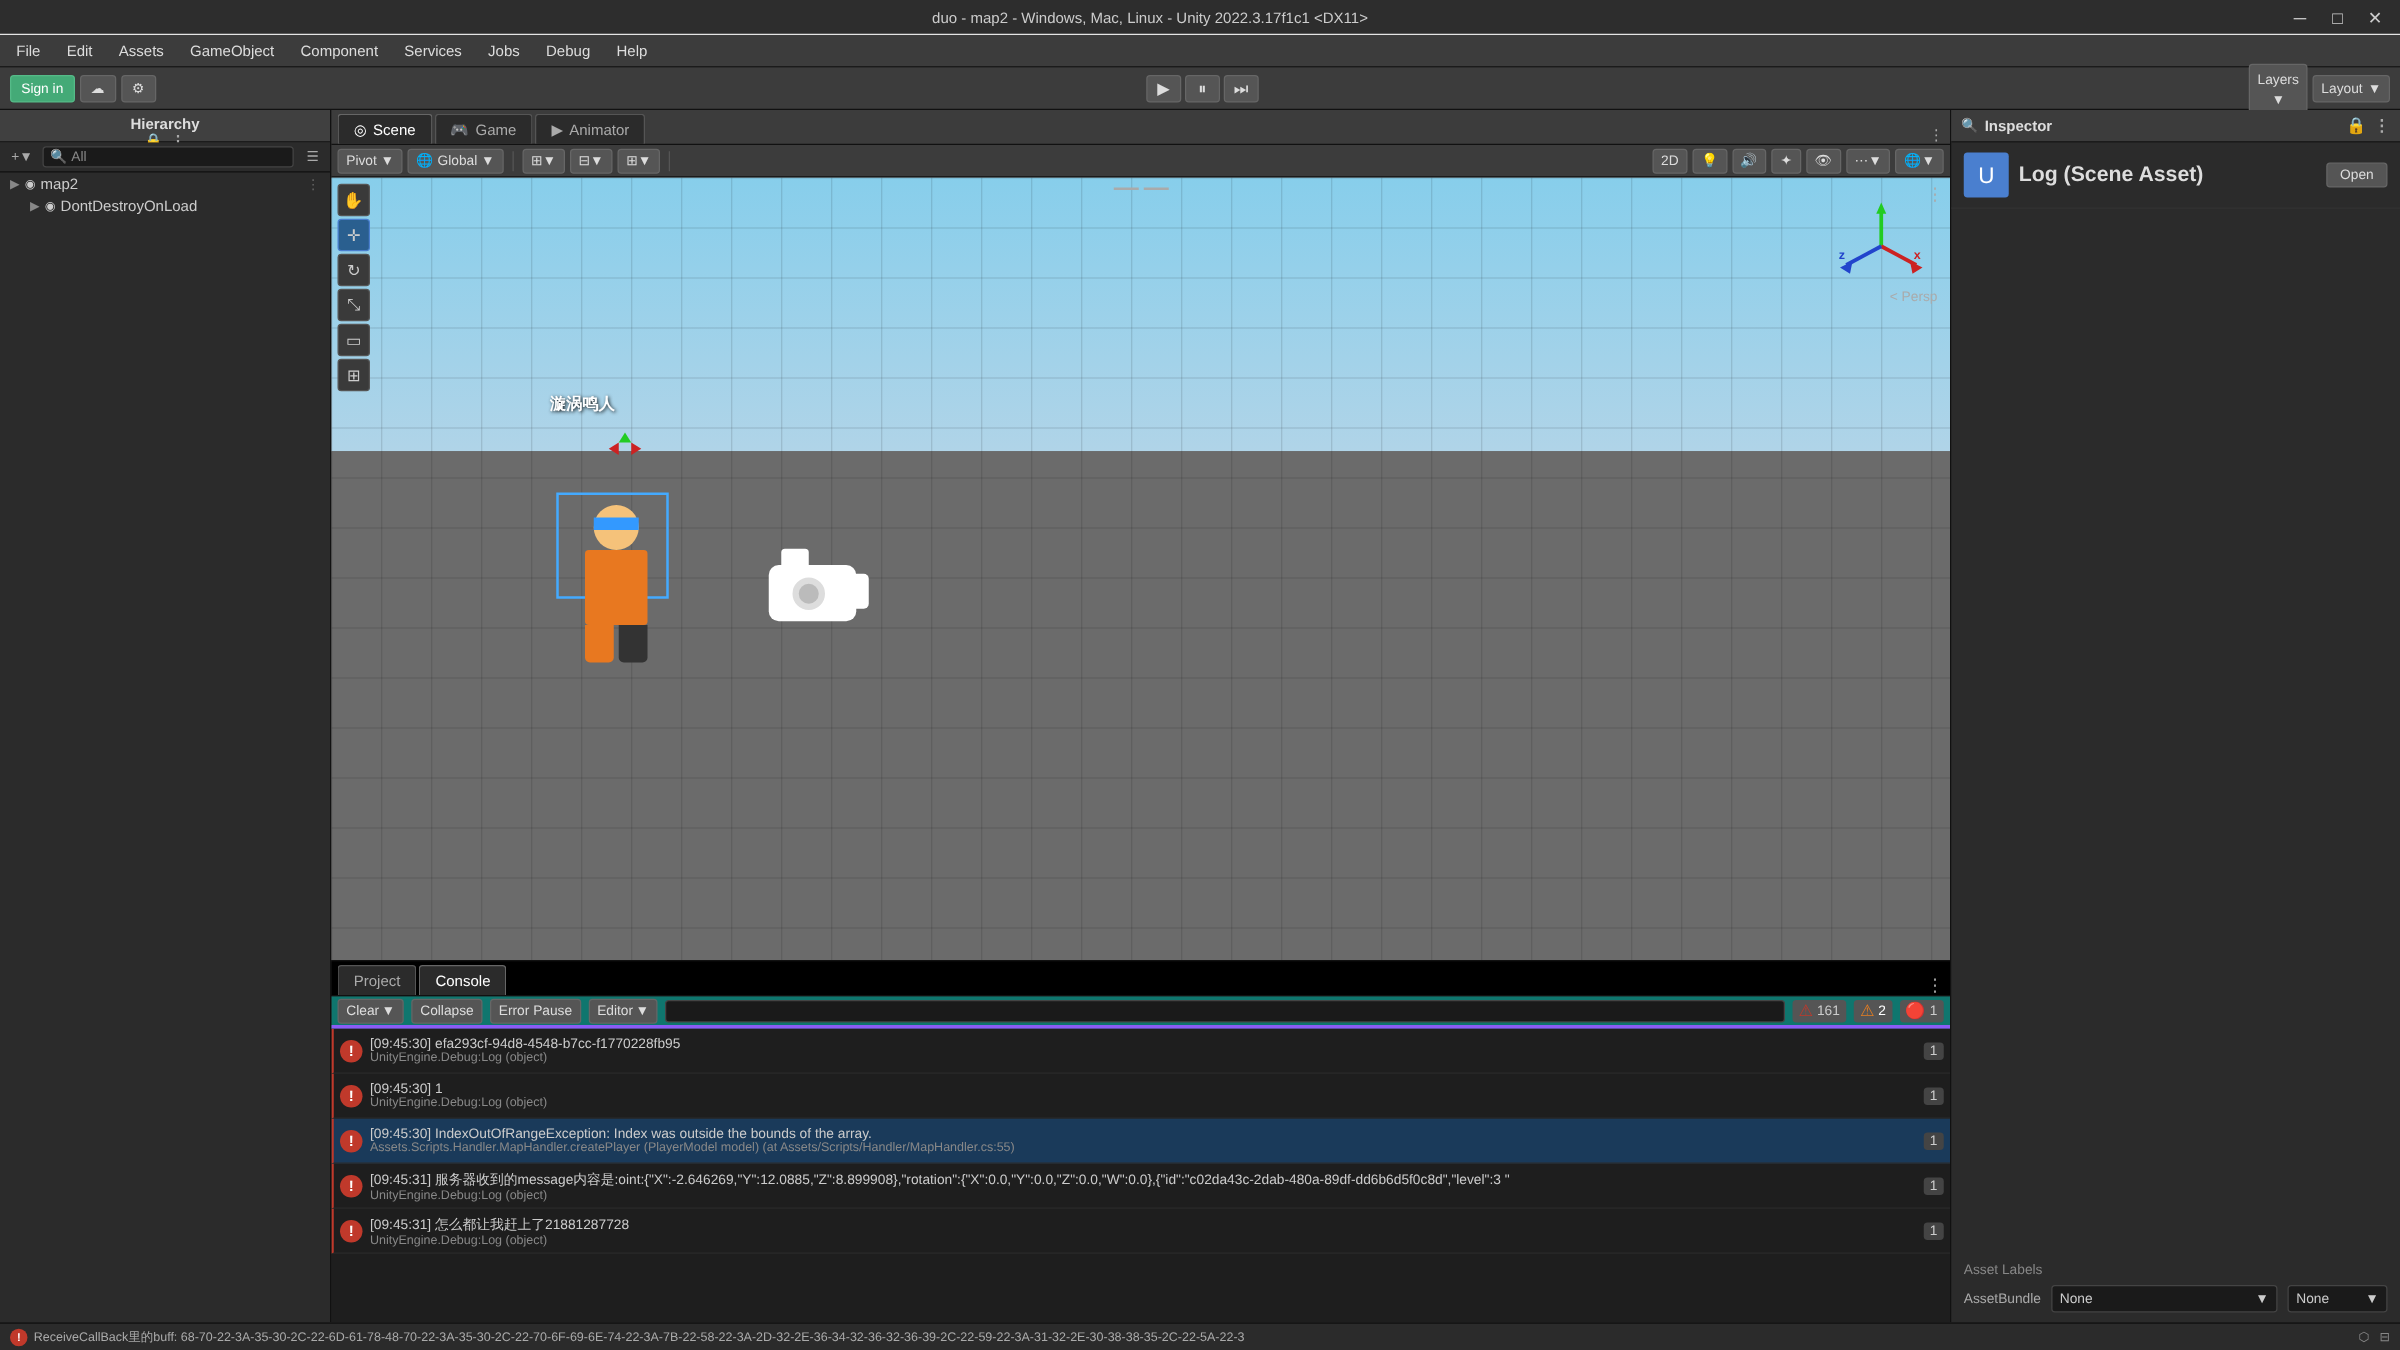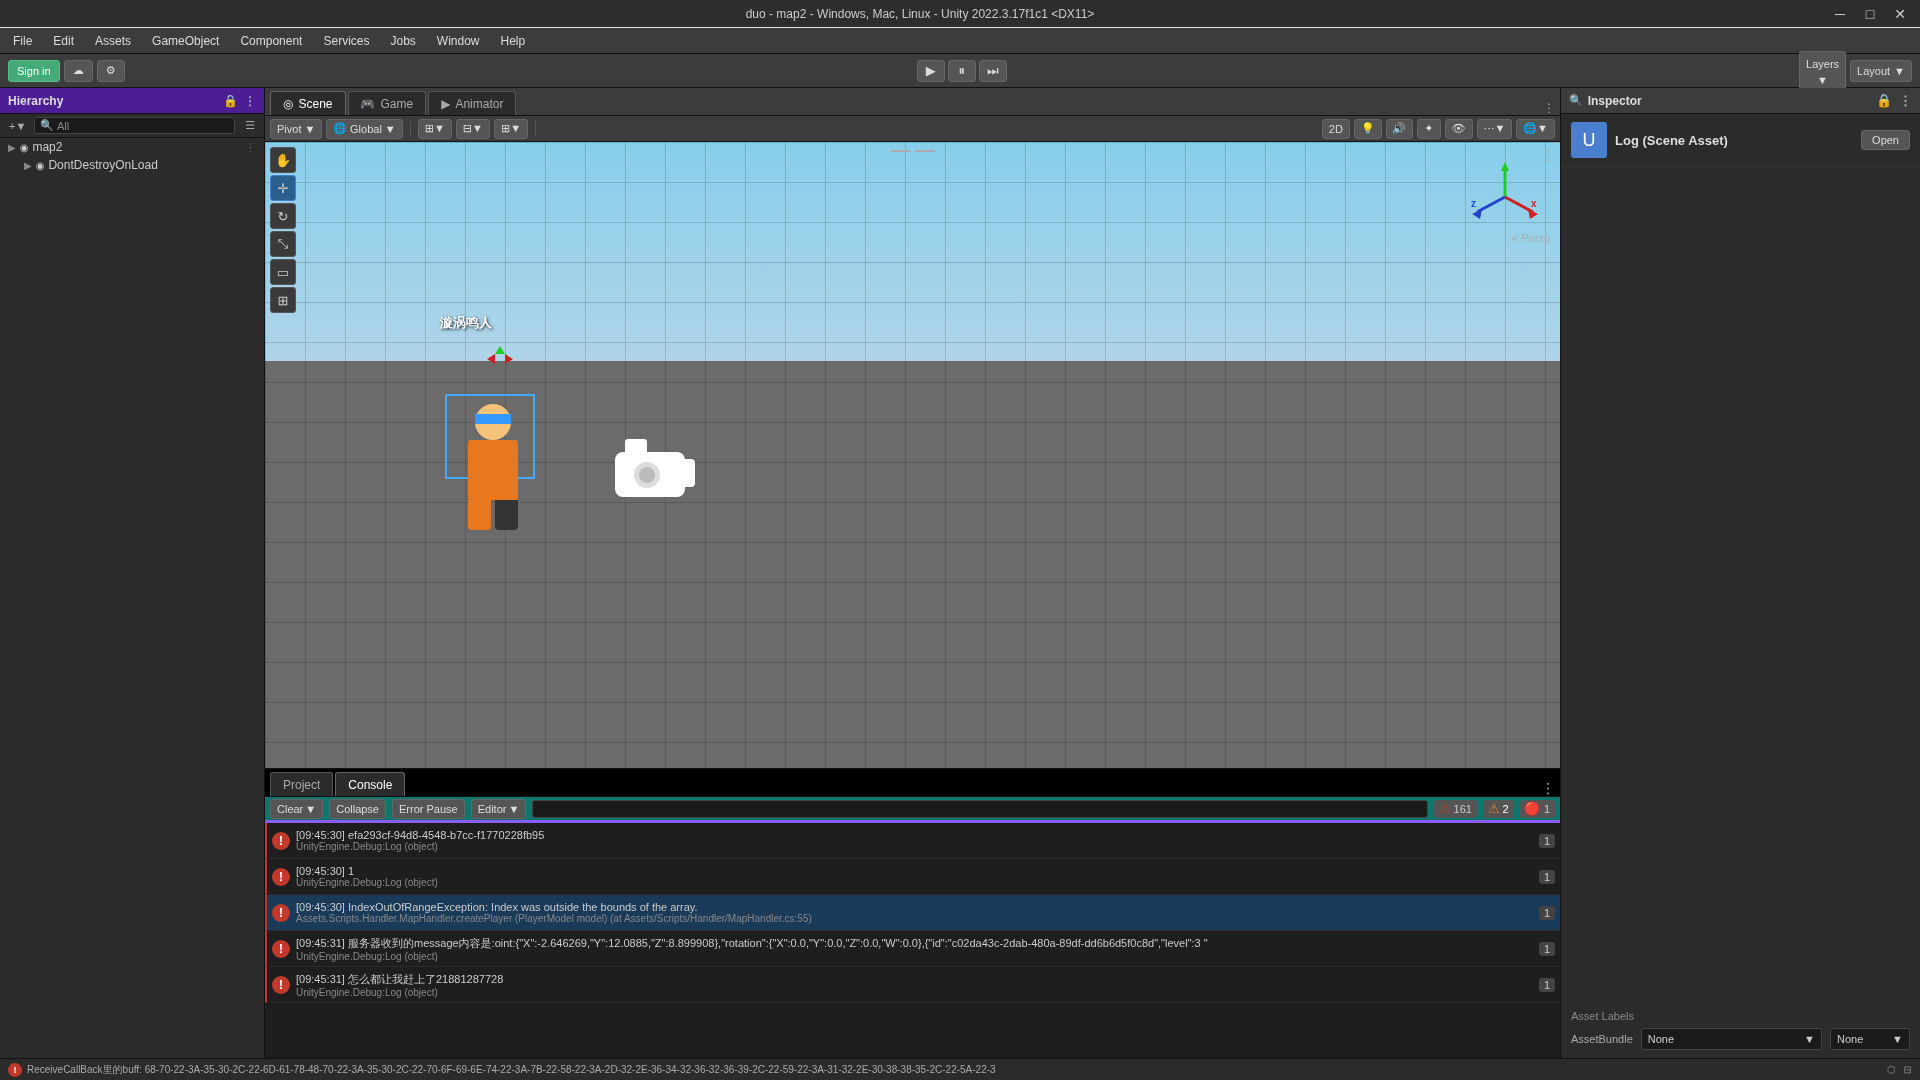--- a/index.html
+++ b/index.html
@@ -153,30 +153,31 @@
     
     #hierarchy {
       width: 265px;
       background: #2b2b2b;
       border-right: 1px solid #111;
       display: flex;
       flex-direction: column;
       flex-shrink: 0;
     }
     .panel-header {
-      background: #4c1d95;
+      background: #404040;
       padding: 4px 8px;
       font-size: 12px;
       font-weight: bold;
       color: #ddd;
       display: flex;
       align-items: center;
       justify-content: space-between;
       border-bottom: 1px solid #111;
       height: 26px;
+      flex-direction: column;
     }
     .panel-header-left {
       display: flex;
       align-items: center;
       gap: 5px;
     }
     .hierarchy-toolbar {
       display: flex;
       align-items: center;
       gap: 4px;
@@ -576,21 +577,21 @@
       background: #4a7fcf;
       border-radius: 3px;
       display: flex;
       align-items: center;
       justify-content: center;
       font-size: 18px;
       color: white;
       flex-shrink: 0;
     }
     .asset-info { flex: 1; }
-    .asset-name { font-size: 13px; color: #ddd; font-weight: bold; }
+    .asset-name { font-size: 17px; color: #ddd; font-weight: bold; }
     .open-btn {
       background: #555;
       border: 1px solid #666;
       border-radius: 3px;
       padding: 3px 10px;
       color: #ddd;
       cursor: pointer;
       font-size: 11px;
     }
     .asset-labels-section {
@@ -649,21 +650,21 @@
 </div>
 
 <div id="menu-bar">
   <div class="menu-item">File</div>
   <div class="menu-item">Edit</div>
   <div class="menu-item">Assets</div>
   <div class="menu-item">GameObject</div>
   <div class="menu-item">Component</div>
   <div class="menu-item">Services</div>
   <div class="menu-item">Jobs</div>
-  <div class="menu-item">Window</div>
+  <div class="menu-item">Debug</div>
   <div class="menu-item">Help</div>
 </div>
 
 <div id="toolbar">
   <div class="sign-in-btn">Sign in</div>
   <div class="toolbar-btn">
     <span>☁</span>
   </div>
   <div class="toolbar-btn">
     <span>⚙</span>

